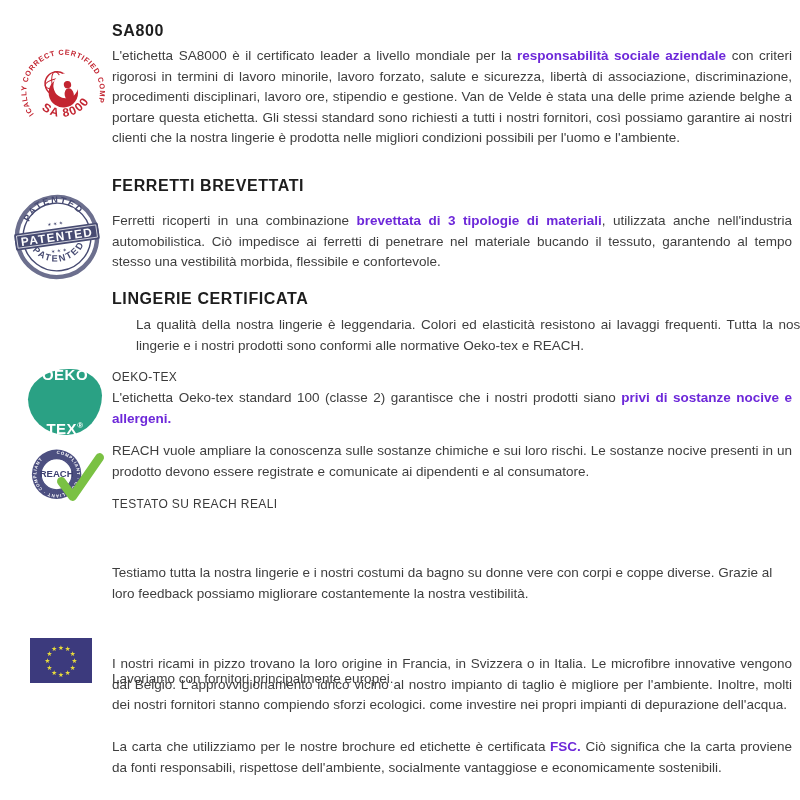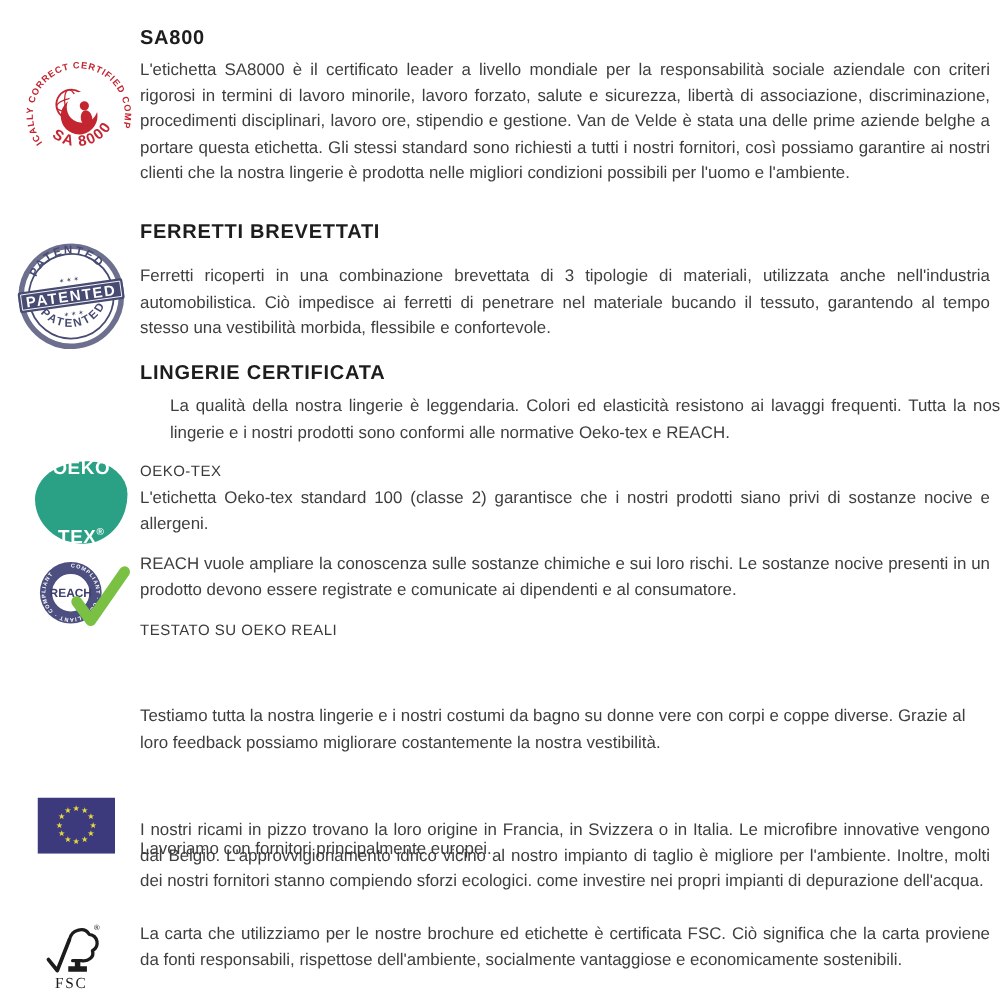--- a/index.html
+++ b/index.html
@@ -12,21 +12,21 @@
     font-size:16px; font-weight:700; color:#1d1d1d; letter-spacing:0.6px;
   }
   .h2 {
     font-size:12px; font-weight:400; color:#3a3a3a; letter-spacing:0.4px;
   }
   .para {
     font-size:13.5px; line-height:20.5px; color:#3e3e3e; text-align:justify;
     width:680px;
   }
   .para.left { text-align:left;margin-top:35px; }
-  .para .bold { font-weight:400; color:#404040; }
+  .para .bold { font-weight:700; color:#6d28d9; }
 
   
   .badge { position:absolute; }
   .sa-badge { transform:rotate(-10deg); }
   .pat-badge { transform:rotate(-8deg); }
 
   .oeko-badge {
     width:74px; height:66px; background:#2aa184;
     border-radius:55% 42% 48% 52% / 46% 40% 60% 54%;
     display:flex; flex-direction:column; align-items:center; justify-content:center;
@@ -110,21 +110,21 @@
       <text font-size="5.5" font-weight="bold" fill="#ffffff" letter-spacing="1">
         <textPath href="#reach-ring">COMPLIANT · COMPLIANT · COMPLIANT</textPath>
       </text>
       <circle cx="46" cy="47" r="19.5" fill="#ffffff" stroke="#4c4f80" stroke-width="1.5"></circle>
       <text x="46" y="51" text-anchor="middle" font-size="12" font-weight="bold" fill="#3d4070">REACH</text>
       <path d="M 52 56 L 66 75 L 100 26" stroke="#7ac143" stroke-width="11" fill="none" stroke-linecap="round" stroke-linejoin="round"></path>
     </svg>
   </div>
   <div class="abs para" style="left:112px; top:441px;"><span>REACH vuole ampliare la conoscenza sulle sostanze chimiche e sui loro rischi. Le sostanze nocive presenti in un prodotto devono essere registrate e comunicate ai dipendenti e al consumatore.</span></div>
 
-  <div class="abs h2" style="left:112px; top:497px;">TESTATO SU OEKO REALI</div>
+  <div class="abs h2" style="left:112px; top:497px;">TESTATO SU REACH REALI</div>
   <div class="abs para left" style="left:112px; top:528px;"><span>Testiamo tutta la nostra lingerie e i nostri costumi da bagno su donne vere con corpi e coppe diverse. Grazie al loro feedback possiamo migliorare costantemente la nostra vestibilità.</span></div>
 
   <div class="badge" style="left:30px; top:638px; width:62px; height:45px;">
     <svg viewBox="0 0 62 45" width="62" height="45">
       <rect x="0" y="0" width="62" height="45" fill="#3c3a7d"></rect>
       <g font-size="6.5" fill="#e7da3b" text-anchor="middle" dominant-baseline="central">
         <text x="31" y="9">★</text>
         <text x="37.75" y="10.81">★</text>
         <text x="42.69" y="15.75">★</text>
         <text x="44.5" y="22.5">★</text>
@@ -135,24 +135,15 @@
         <text x="19.31" y="29.25">★</text>
         <text x="17.5" y="22.5">★</text>
         <text x="19.31" y="15.75">★</text>
         <text x="24.25" y="10.81">★</text>
       </g>
     </svg>
   </div>
   <div class="abs para left" style="left:112px; top:634px; width:680px;">Lavoriamo con fornitori principalmente europei.</div>
   <div class="abs para" style="left:112px; top:654px;"><span>I nostri ricami in pizzo trovano la loro origine in Francia, in Svizzera o in Italia. Le microfibre innovative vengono dal Belgio. L'approvvigionamento idrico vicino al nostro impianto di taglio è migliore per l'ambiente. Inoltre, molti dei nostri fornitori stanno compiendo sforzi ecologici. come investire nei propri impianti di depurazione dell'acqua.</span></div>
 
-  <div class="badge" style="left:34px; top:736px; width:50px; height:58px;">
-    <svg viewBox="0 0 56 66" width="50" height="58">
-      <path d="M 5 36 L 13 46 L 24 18" stroke="#1c1c1c" stroke-width="3.4" fill="none" stroke-linecap="round" stroke-linejoin="round"></path>
-      <path d="M 24 18 C 26 8 38 6 42 13 C 50 14 52 24 45 28 C 47 34 41 38 35 37 L 27 37" stroke="#1c1c1c" stroke-width="3" fill="none" stroke-linecap="round" stroke-linejoin="round"></path>
-      <path d="M 29 37 v 5 h -6 v 5 h 17 v -5 h -6 v -5 z" fill="#1c1c1c"></path>
-      <text x="49" y="9" font-size="7" fill="#1c1c1c" text-anchor="middle">®</text>
-      <text x="11" y="62" font-size="14" letter-spacing="1.5" fill="#1c1c1c" font-family="Liberation Serif, serif">FSC</text>
-    </svg>
-  </div>
   <div class="abs para" style="left:112px; top:737px;"><span>La carta che utilizziamo per le nostre brochure ed etichette è certificata </span><span class="bold">FSC.</span><span> Ciò significa che la carta proviene da fonti responsabili, rispettose dell'ambiente, socialmente vantaggiose e economicamente sostenibili.</span></div>
 
 </div>
 
 </body></html>

